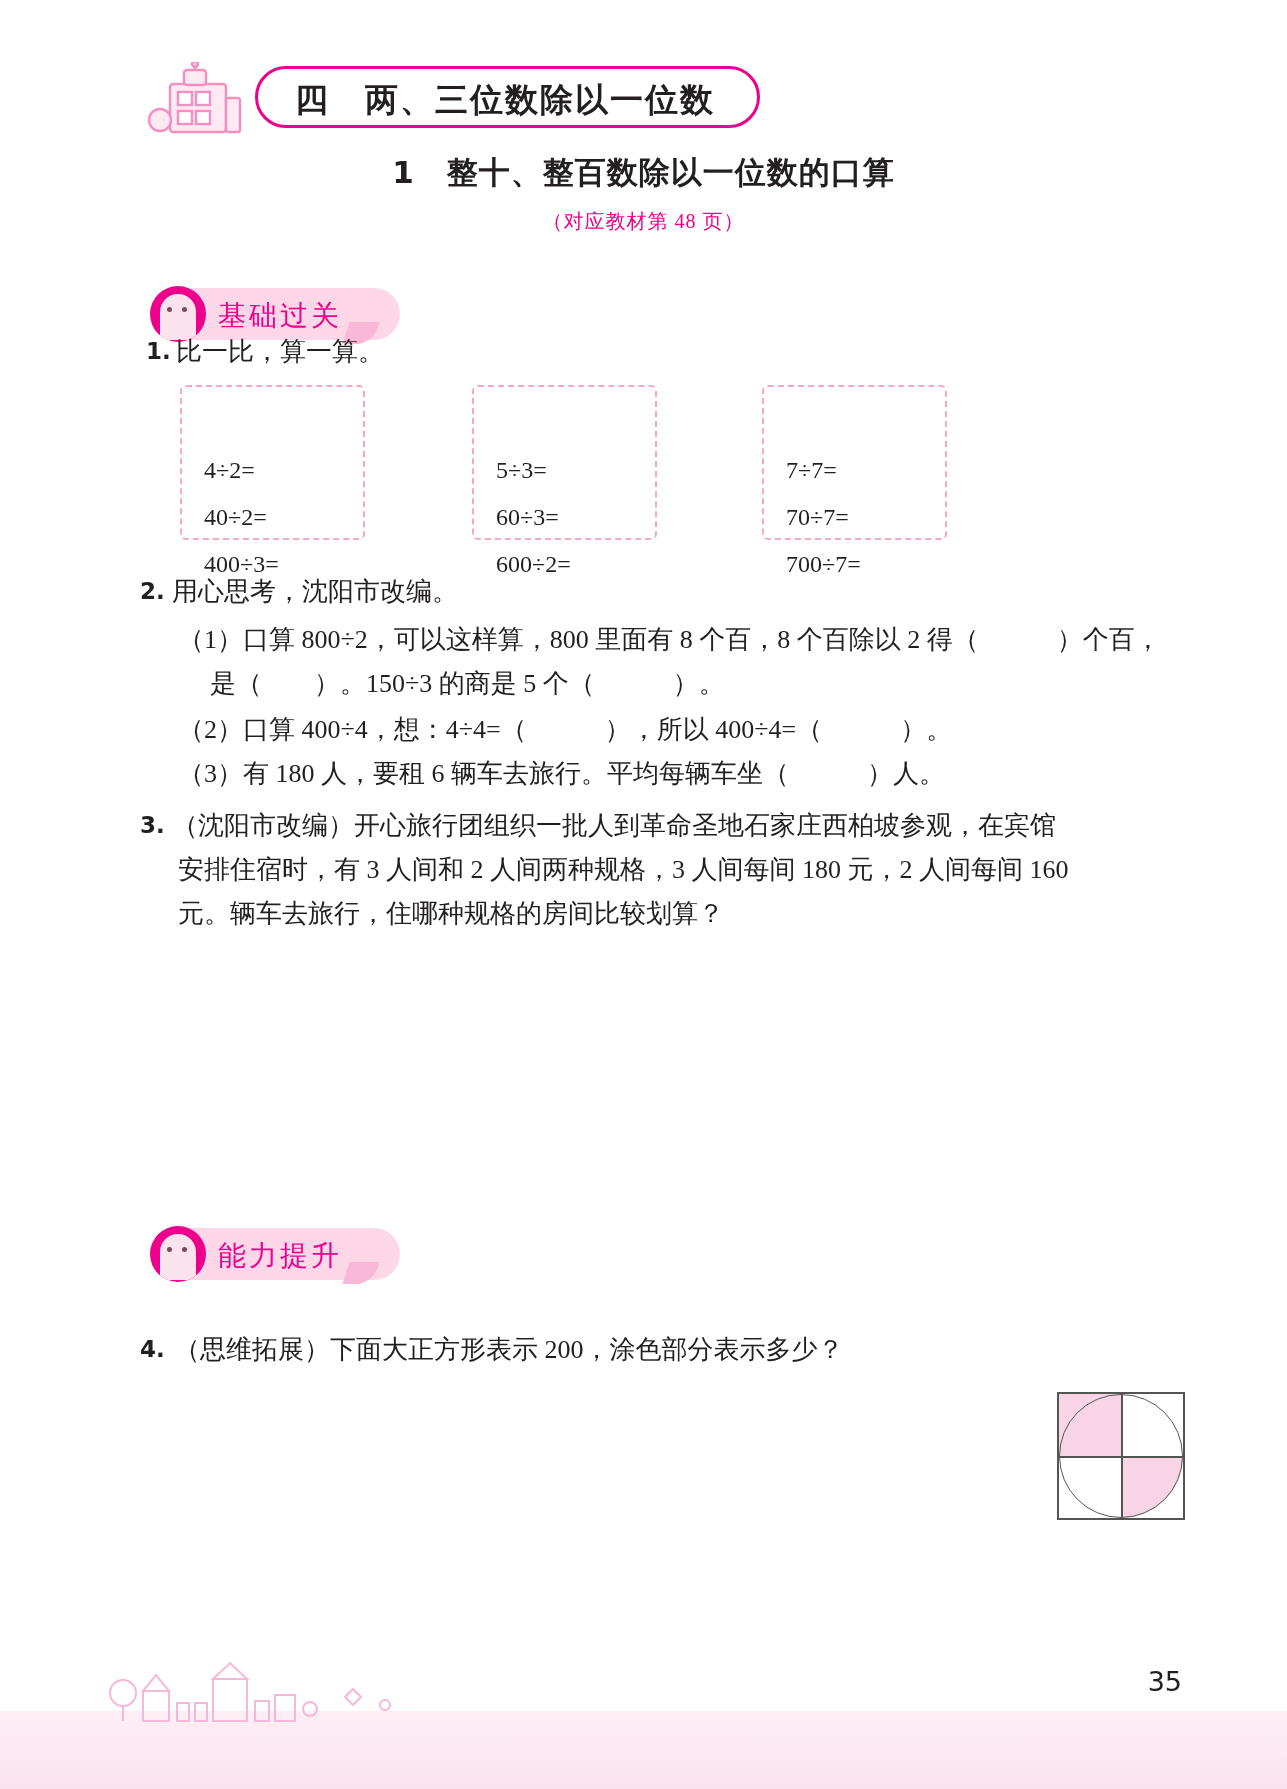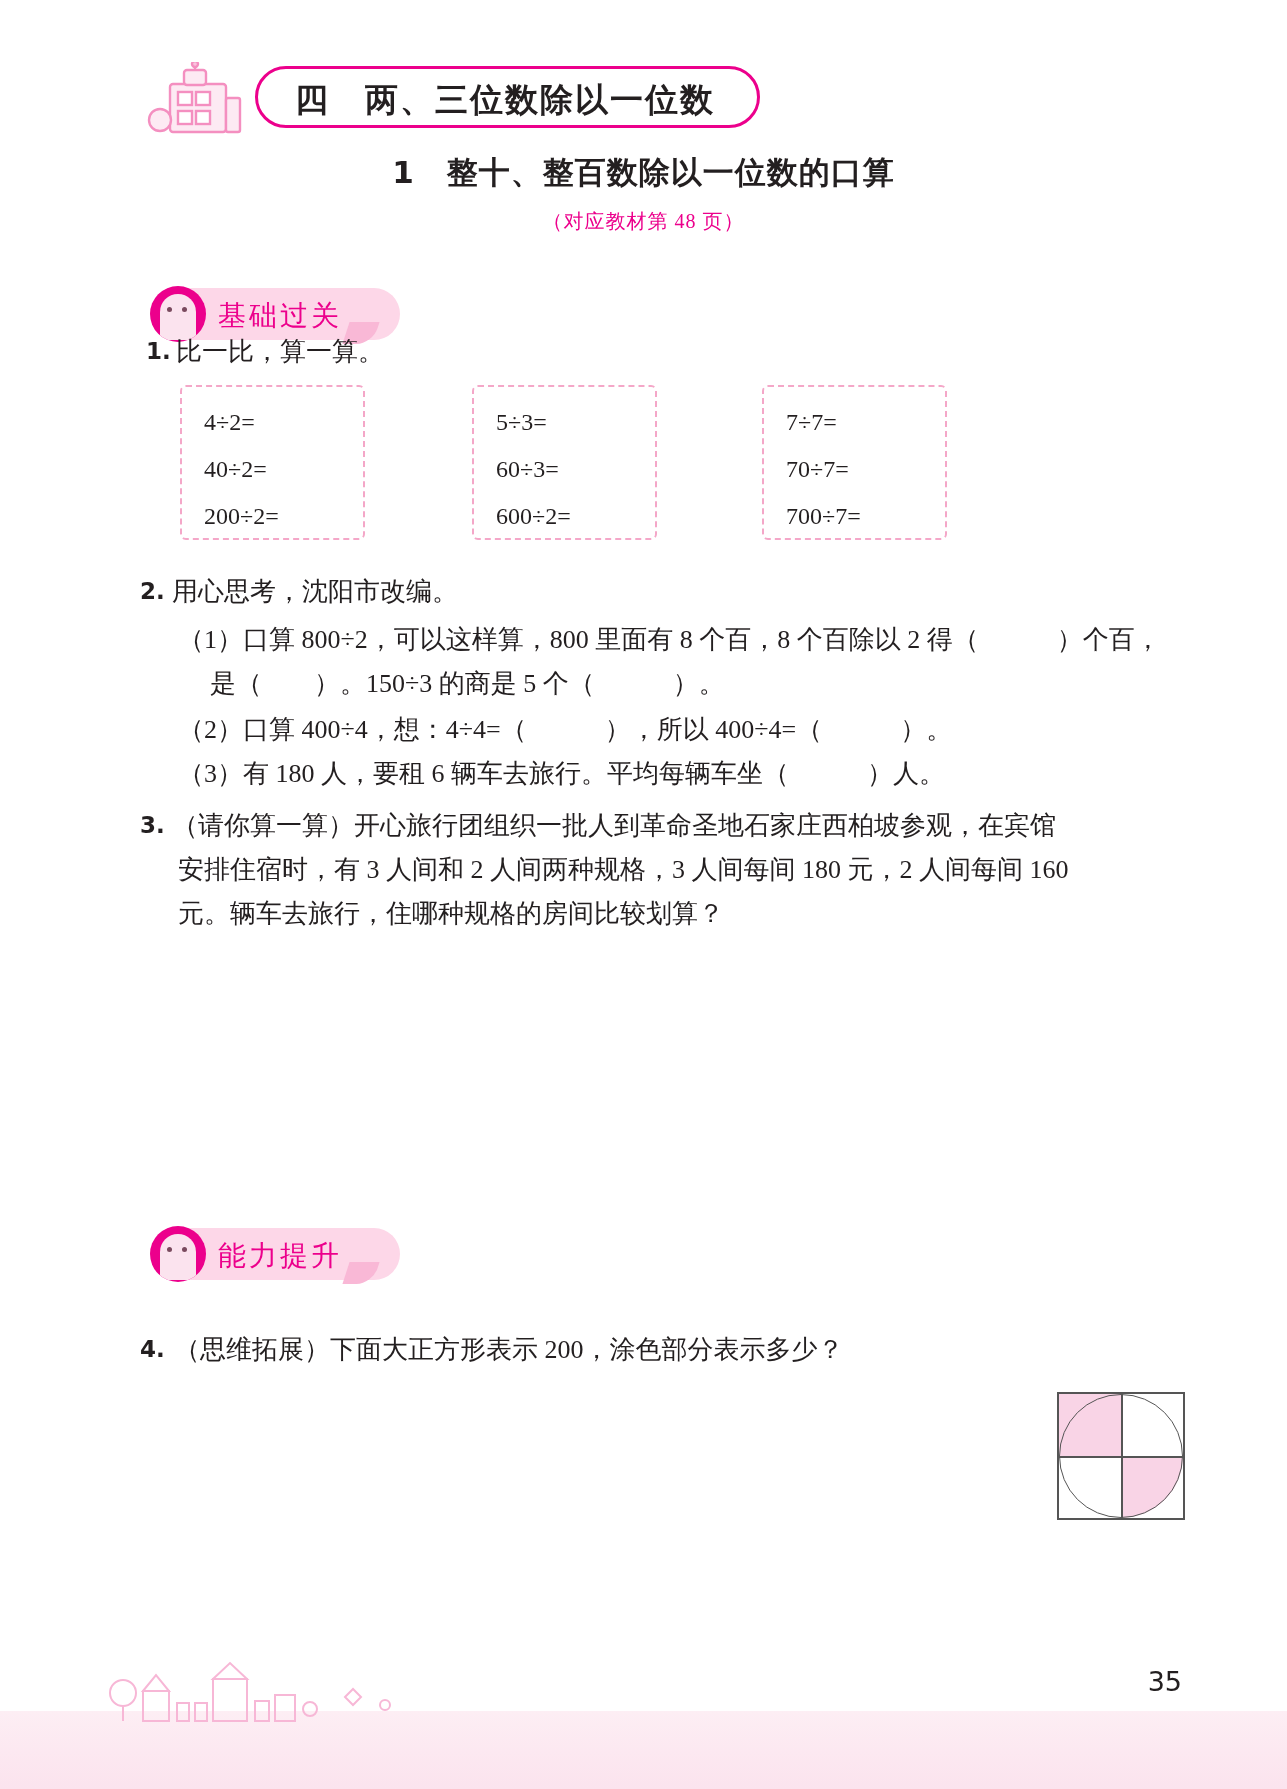--- a/index.html
+++ b/index.html
@@ -191,20 +191,21 @@
     border-radius: 6px;
     box-sizing: border-box;
     background: #fff;
   }
   .dash-box .line {
     position: absolute;
     left: 22px;
     font-size: 24px;
     color: #231f20;
     white-space: nowrap;
+    margin-top: 48px;
   }
   .dash-box .l1 { top: 22px; }
   .dash-box .l2 { top: 69px; }
   .dash-box .l3 { top: 116px; }
 
   
   .fig-square {
     position: absolute;
     left: 1057px;
     top: 1392px;
@@ -311,42 +312,42 @@
     </div>
     <div class="band-label">基础过关</div>
   </div>
 
   <div class="q-num" style="left:146px; top:338px;">1.</div>
   <div class="q-text" style="left:176px; top:330px;">比一比，算一算。</div>
 
   <div class="dash-box" style="left:180px; top:385px;">
     <div class="line l1">4÷2=</div>
     <div class="line l2">40÷2=</div>
-    <div class="line l3">200÷2=</div>
+    <div class="line l3">400÷3=</div>
   </div>
   <div class="dash-box" style="left:472px; top:385px;">
     <div class="line l1">5÷3=</div>
     <div class="line l2">60÷3=</div>
     <div class="line l3">600÷2=</div>
   </div>
   <div class="dash-box" style="left:762px; top:385px;">
     <div class="line l1">7÷7=</div>
     <div class="line l2">70÷7=</div>
     <div class="line l3">700÷7=</div>
   </div>
 
   <div class="q-num" style="left:140px; top:578px;">2.</div>
   <div class="q-text" style="left:172px; top:570px;">用心思考，沈阳市改编。</div>
   <div class="q-text" style="left:178px; top:618px;">（1）口算 800÷2，可以这样算，800 里面有 8 个百，8 个百除以 2 得（　　　）个百，</div>
   <div class="q-text" style="left:210px; top:662px;">是（　　）。150÷3 的商是 5 个（　　　）。</div>
   <div class="q-text" style="left:178px; top:708px;">（2）口算 400÷4，想：4÷4=（　　　），所以 400÷4=（　　　）。</div>
   <div class="q-text" style="left:178px; top:752px;">（3）有 180 人，要租 6 辆车去旅行。平均每辆车坐（　　　）人。</div>
 
   <div class="q-num" style="left:140px; top:812px;">3.</div>
-  <div class="q-text" style="left:172px; top:804px;">（请你算一算）开心旅行团组织一批人到革命圣地石家庄西柏坡参观，在宾馆</div>
+  <div class="q-text" style="left:172px; top:804px;">（沈阳市改编）开心旅行团组织一批人到革命圣地石家庄西柏坡参观，在宾馆</div>
   <div class="q-text" style="left:178px; top:848px;">安排住宿时，有 3 人间和 2 人间两种规格，3 人间每间 180 元，2 人间每间 160</div>
   <div class="q-text" style="left:178px; top:892px;">元。辆车去旅行，住哪种规格的房间比较划算？</div>
 
   <div class="band" id="band-advanced">
     <div class="band-body"></div>
     <div class="band-tail"></div>
     <div class="band-circle">
       <div class="band-face"></div>
     </div>
     <div class="band-label">能力提升</div>

